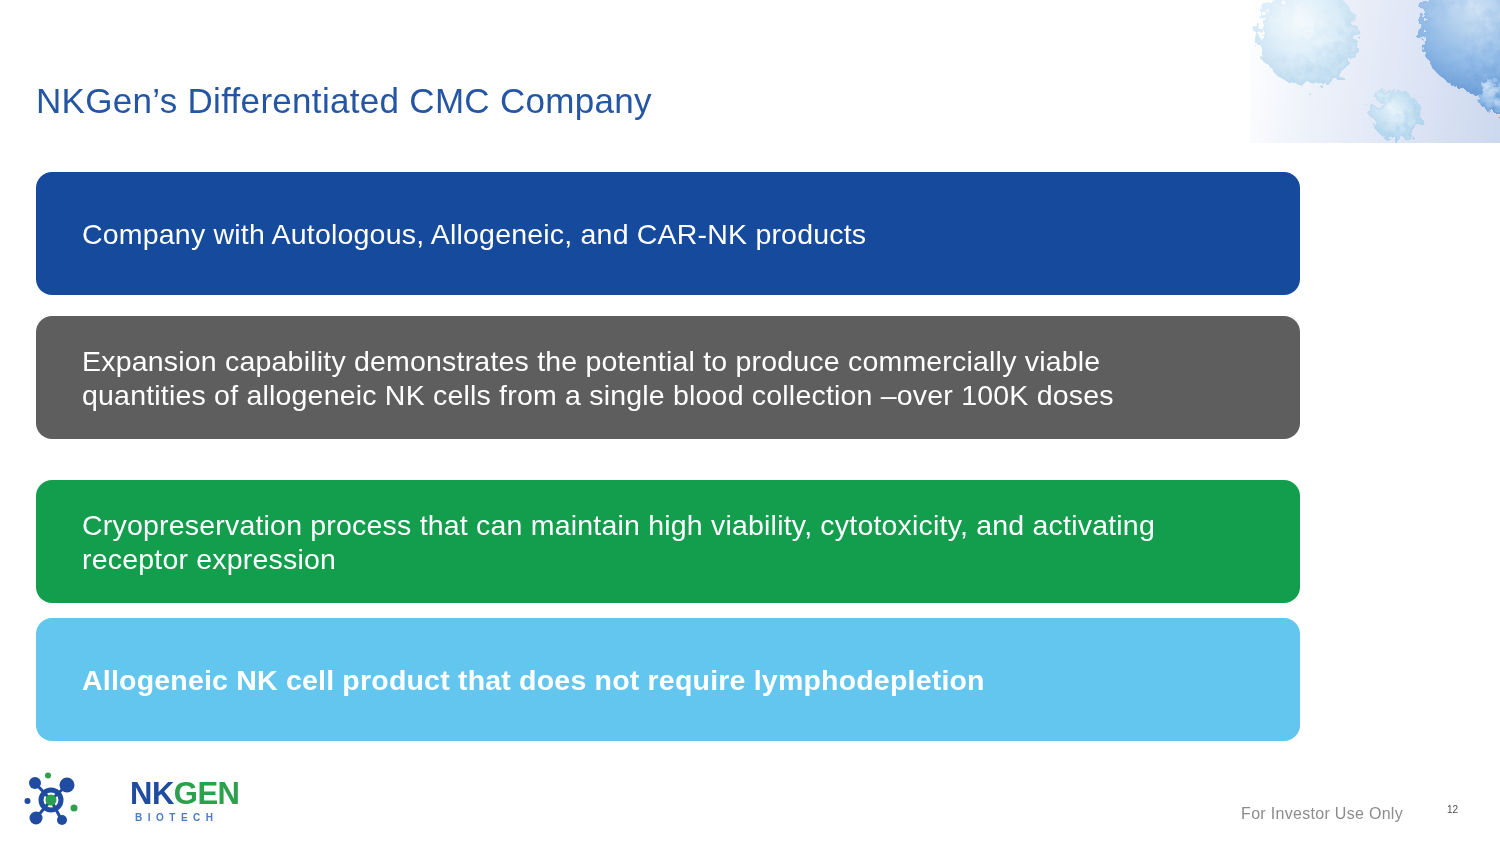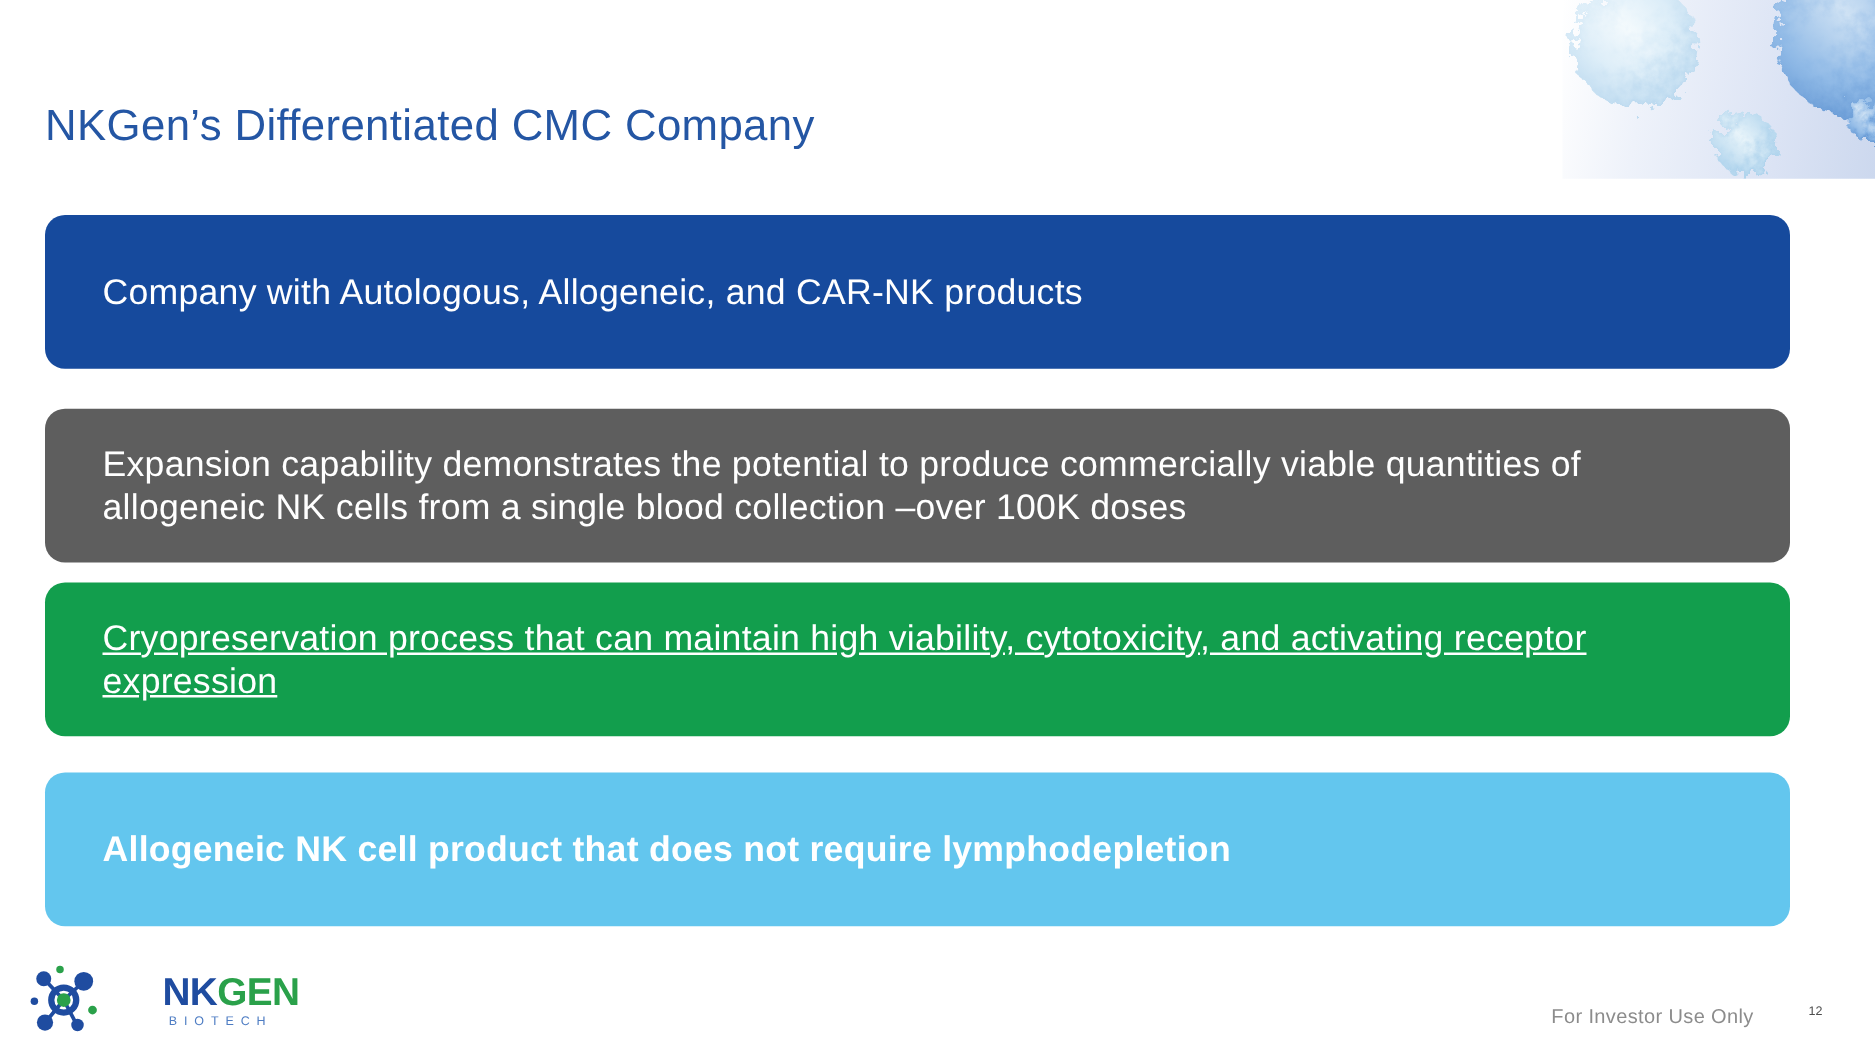--- a/index.html
+++ b/index.html
@@ -14,39 +14,39 @@
     font-size:35px;font-weight:500;letter-spacing:.3px;
   }
   
   .cells-img{
     position:absolute;top:0;right:0;width:250px;height:143px;overflow:hidden;
     background:linear-gradient(100deg, rgba(244,247,252,0) 0%, #eef2fa 28%, #dbe3f4 70%, #ccd8ee 100%);
   }
   .cells-img svg{display:block;}
   
   .box{
-    position:absolute;left:36px;width:1396px;height:123px;
+    position:absolute;left:36px;width:1264px;height:123px;
     border-radius:16px;box-sizing:border-box;
     display:flex;align-items:center;
     padding:0 92px 0 46px;
     font-size:28.5px;line-height:34px;letter-spacing:.2px;font-weight:400;
   }
   .box-1{top:172px;}
-  .box-2{top:327px;}
-  .box-3{top:466px;text-decoration:underline;}
+  .box-2{top:316px;}
+  .box-3{top:480px;}
   .box-4{top:618px;font-weight:bold;}
   
   .logo{
     position:absolute;left:24px;top:770px;
     display:flex;align-items:flex-start;gap:48px;
   }
   .logo-icon{width:54px;height:56px;margin-top:2px;}
   .logo-text{display:flex;flex-direction:column;margin-left:4px;margin-top:10px;}
   .wordmark{font-size:31px;font-weight:bold;line-height:28px;letter-spacing:-.5px;}
-  .logo-sub{font-size:10px;font-weight:normal;letter-spacing:5.5px;margin:4px 0 0 5px;}
+  .logo-sub{font-size:10px;font-weight:bold;letter-spacing:5.5px;margin:4px 0 0 5px;}
   .footer-note{
     position:absolute;top:805px;right:97px;
     font-size:16px;letter-spacing:.3px;
   }
   .page-number{
     position:absolute;top:804px;right:42px;
     font-size:10px;
   }
 </style>
 </head>

